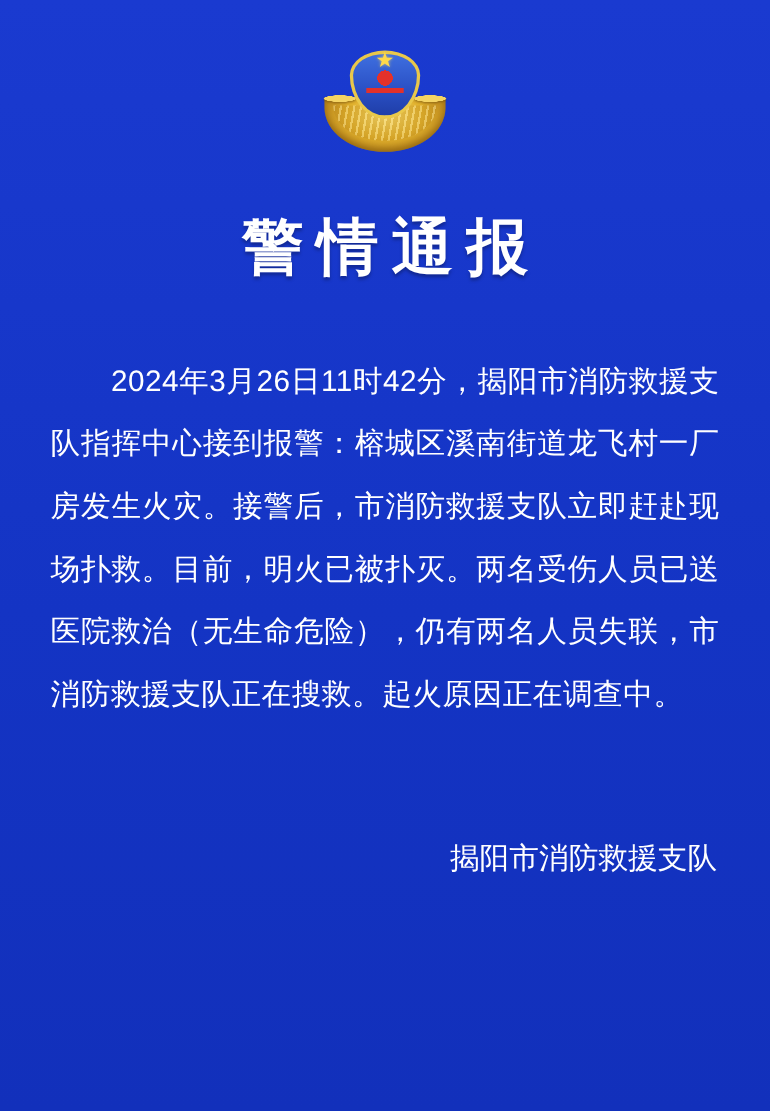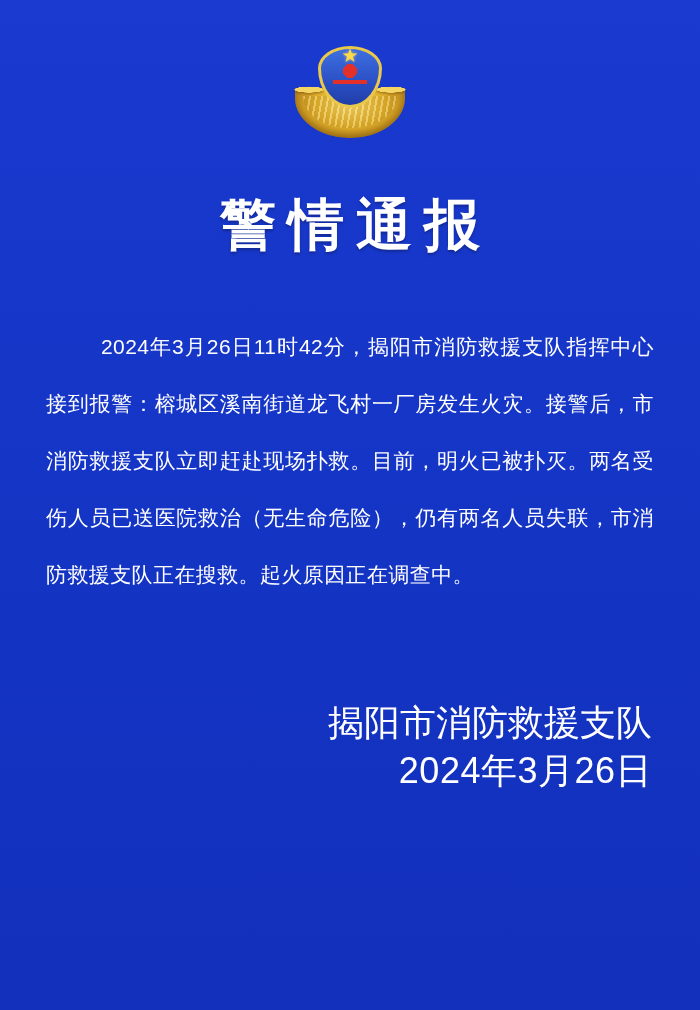--- a/index.html
+++ b/index.html
@@ -116,35 +116,35 @@
     font-weight: bold;
     letter-spacing: 12px;
     text-indent: 12px;
     text-shadow: 0 2px 3px rgba(0,0,0,.28);
   }
 
   
   .body-text {
     margin-top: 54px;
     color: #ffffff;
-    font-size: 21px;
+    font-size: 27px;
     line-height: 57px;
     text-align: justify;
     text-justify: inter-ideograph;
     letter-spacing: .4px;
     text-indent: 55px;
     font-weight: 500;
   }
 
   
   .signature {
     margin-top: 96px;
     text-align: right;
     color: #ffffff;
-    font-size: 36px;
+    font-size: 27px;
     line-height: 48px;
     font-weight: 500;
     padding-right: 2px;
   }
   .signature .line2 {
     letter-spacing: .5px;
   }
 </style>
 </head>
 <body>
@@ -161,16 +161,15 @@
       </div>
     </div>
   </div>
 
   <div class="title">警情通报</div>
 
   <div class="body-text">2024年3月26日11时42分，揭阳市消防救援支队指挥中心接到报警：榕城区溪南街道龙飞村一厂房发生火灾。接警后，市消防救援支队立即赶赴现场扑救。目前，明火已被扑灭。两名受伤人员已送医院救治（无生命危险），仍有两名人员失联，市消防救援支队正在搜救。起火原因正在调查中。</div>
 
   <div class="signature">
     <div class="line1">揭阳市消防救援支队</div>
-    <div class="line2">2024年3月26日</div>
   </div>
 
 </div>
 
 </body></html>

